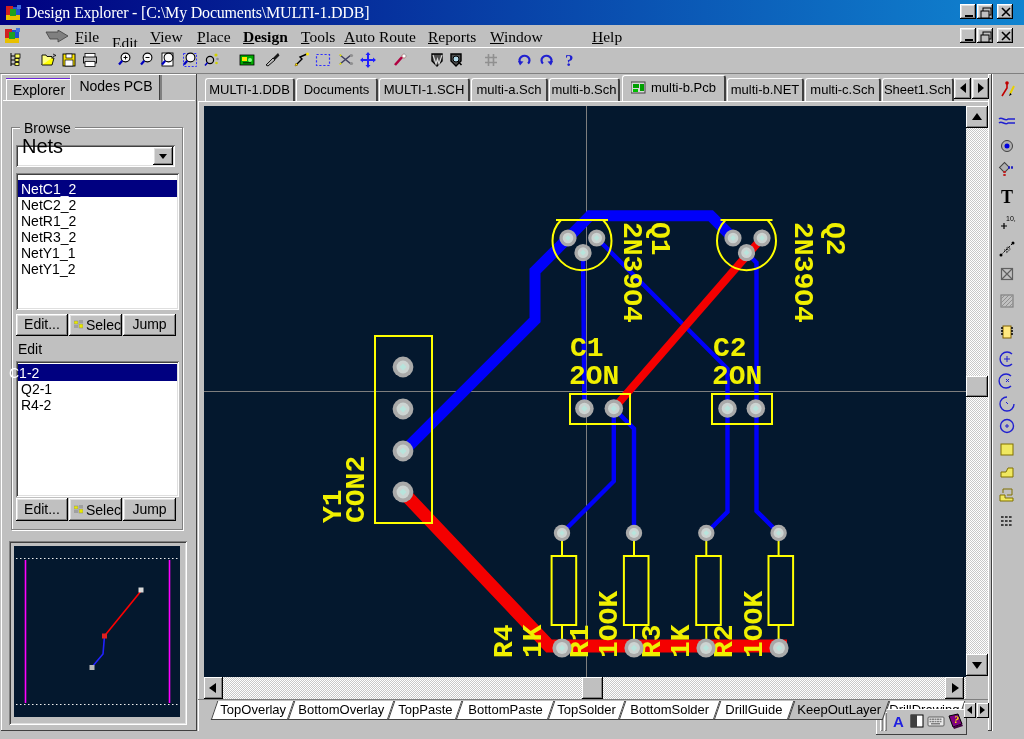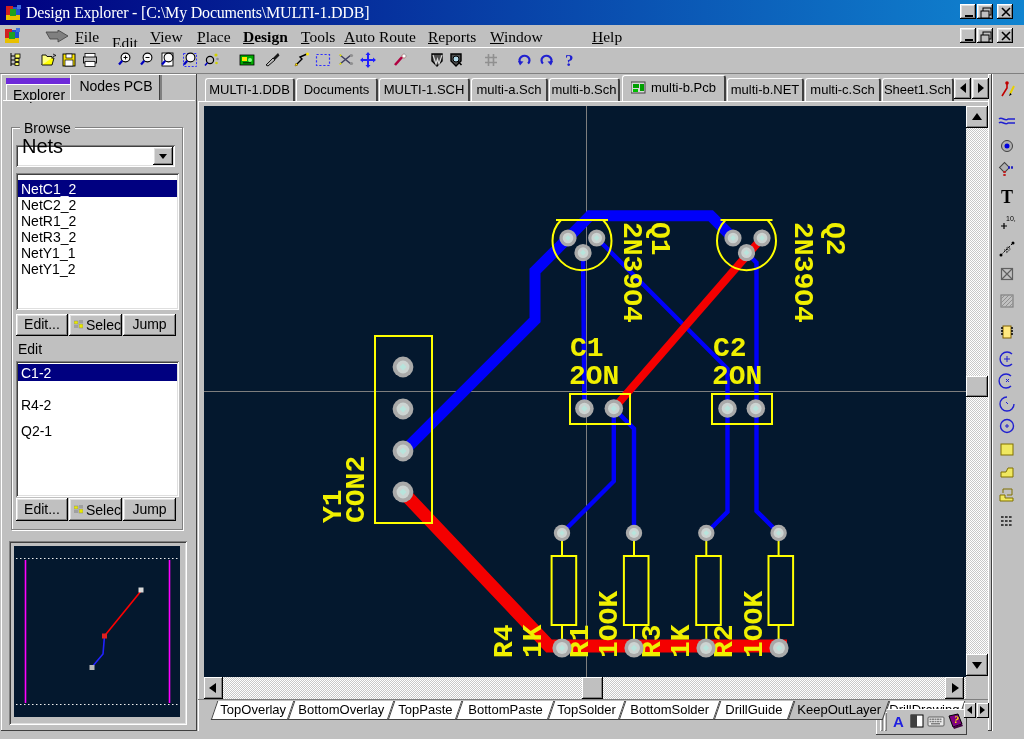--- a/index.html
+++ b/index.html
@@ -234,21 +234,21 @@
     </div>
     <div style="position: absolute; left: 562px; top: 5px;">
       <svg width="16" height="16" viewBox="0 0 16 16" style="display:block">
         <text x="3" y="14" font-family="Liberation Serif" font-size="17" font-weight="bold" fill="#2020d0">?</text>
       </svg>
     </div>
   </div>
 
 <div class="abs raised2" style="left:1px;top:74px;width:196px;height:657px;background:#c0c0c0;"></div>
 
-<div class="abs ui" style="left:6px;top:78px;width:66px;height:23px;background:#c0c0c0;box-shadow:inset 1px 1px 0 #fff, inset -1px 0 0 #808080;border-top:6px solid #6d28d9;text-align:center;line-height:22px;font-size:14px;">Explorer</div>
+<div class="abs ui" style="left:6px;top:78px;width:66px;height:23px;background:#c0c0c0;box-shadow:inset 1px 1px 0 #fff, inset -1px 0 0 #808080;border-top:1px solid #6d28d9;text-align:center;line-height:22px;font-size:14px;">Explorer</div>
 <div class="abs ui" style="left:70px;top:74px;width:92px;height:27px;background:#c0c0c0;box-shadow:inset 1px 1px 0 #fff, inset -2px 0 0 #808080, inset -3px 0 0 #404040;text-align:center;line-height:24px;font-size:14px;">Nodes PCB</div>
 <div class="abs" style="left:3px;top:100px;width:192px;height:2px;background:#c0c0c0;box-shadow:inset 0 1px 0 #fff;"></div>
 
 <div class="abs" style="left:11px;top:127px;width:172px;height:403px;border:1px solid #808080;box-shadow:1px 1px 0 #fff, inset 1px 1px 0 #fff;"></div>
 <div class="abs ui" style="left:20px;top:120px;background:#c0c0c0;padding:0 4px;font-size:14px;">Browse</div>
 
 <div class="abs sunken" style="left:16px;top:145px;width:159px;height:22px;background:#fff;"></div>
 <div class="abs ui" style="left:22px;top:135px;font-size:20px;">Nets</div>
 <div class="abs btn" style="left:153px;top:147px;width:20px;height:18px;"></div>
 <div class="abs" style="left:159px;top:154px;width:0;height:0;border:4px solid transparent;border-top:5px solid #000;"></div>
@@ -272,22 +272,22 @@
         <rect x="5" y="4" width="4" height="4" fill="#e8e800" stroke="#808080" stroke-width="0.5"></rect>
       </svg>
     </span>
     <span style="margin-left:3px;">Select</span>
   </div>
 <div class="abs btn ui" style="left:123px;top:314px;width:53px;height:22px;text-align:center;line-height:21px;font-size:14px;">Jump</div>
 
 <div class="abs ui" style="left:18px;top:341px;font-size:14px;">Edit</div>
 <div class="abs sunken" style="left:16px;top:361px;width:163px;height:136px;background:#fff;"></div>
 <div class="abs" style="left:18px;top:364px;width:159px;height:17px;background:#000080;"></div>
-<div class="abs ui" style="left:21px;top:365px;color:#fff;font-size:14px;">C1-2</div>
-<div class="abs ui" style="left:21px;top:381px;font-size:14px;margin-top:42px;">Q2-1</div>
+<div class="abs ui" style="left:9px;top:365px;color:#fff;font-size:14px;">C1-2</div>
+<div class="abs ui" style="left:21px;top:381px;font-size:14px;">Q2-1</div>
 <div class="abs ui" style="left:21px;top:397px;font-size:14px;">R4-2</div>
 
 <div class="abs btn ui" style="left:16px;top:498px;width:52px;height:23px;text-align:center;line-height:22px;font-size:14px;">Edit...</div>
 <div class="abs btn ui" style="left:69px;top:498px;width:53px;height:23px;font-size:14px;display:flex;align-items:center;white-space:nowrap;overflow:hidden;">
     <span style="margin-left: 5px; flex: 0 0 auto; display: inline-block;" class="selicon">
       <svg width="9" height="10" viewBox="0 0 9 10" style="display:block">
         <rect x="0" y="1" width="4" height="3" fill="#e8e800" stroke="#808080" stroke-width="0.5"></rect>
         <rect x="5" y="0" width="4" height="3" fill="#a0a0a0"></rect>
         <rect x="0" y="5" width="4" height="3" fill="#a0a0a0"></rect>
         <rect x="5" y="4" width="4" height="4" fill="#e8e800" stroke="#808080" stroke-width="0.5"></rect>

